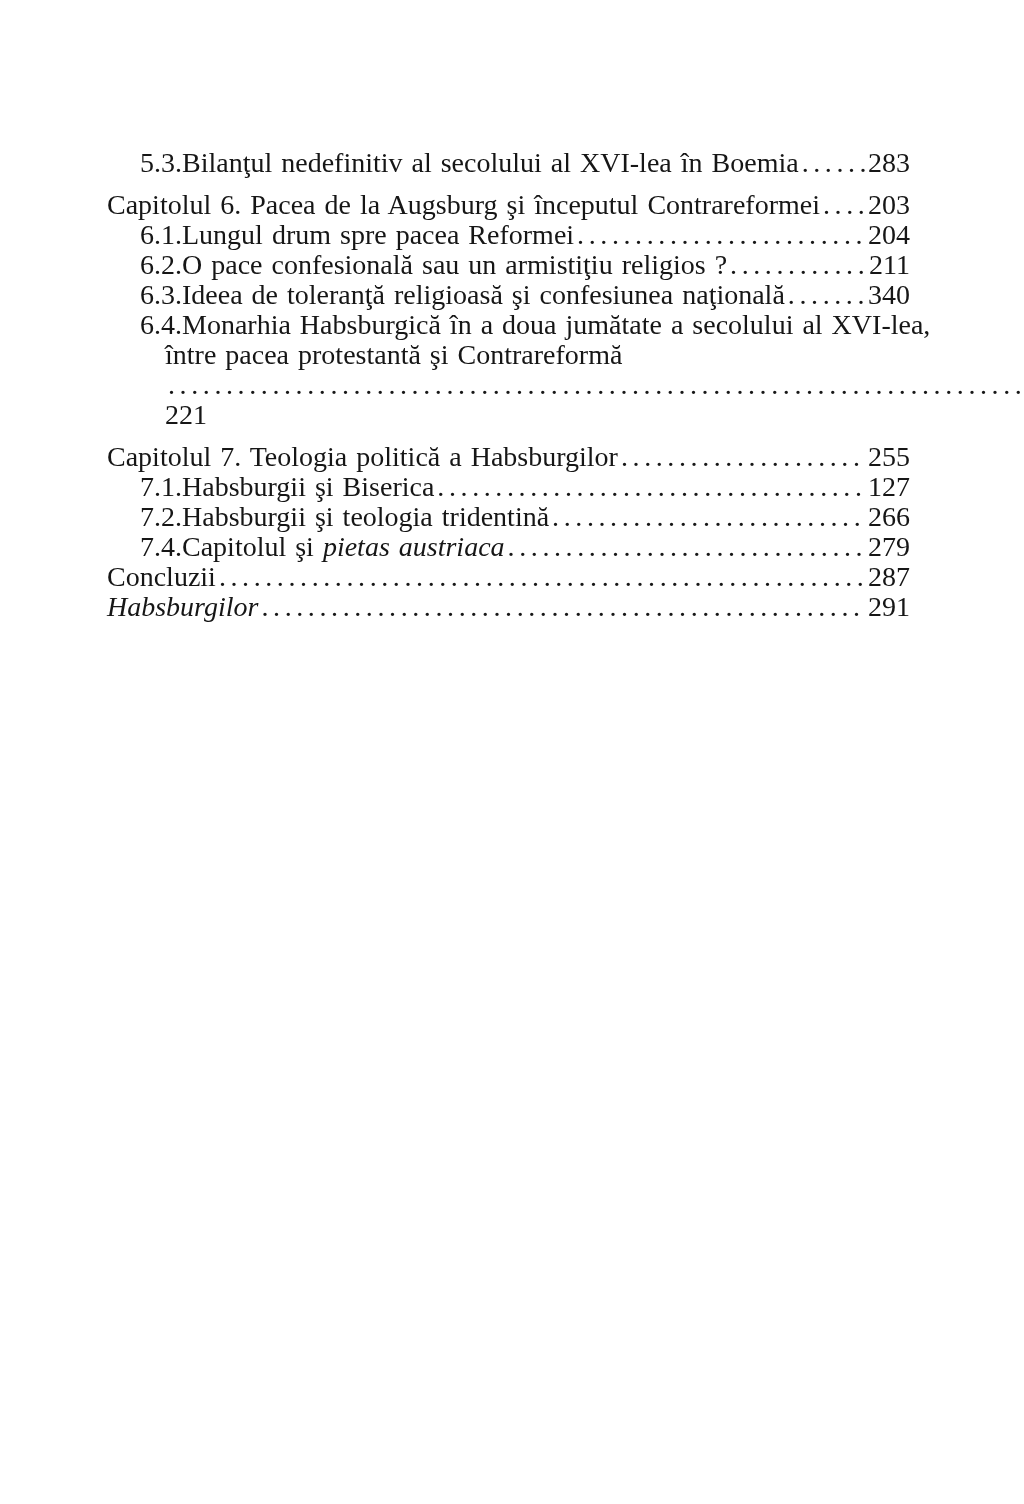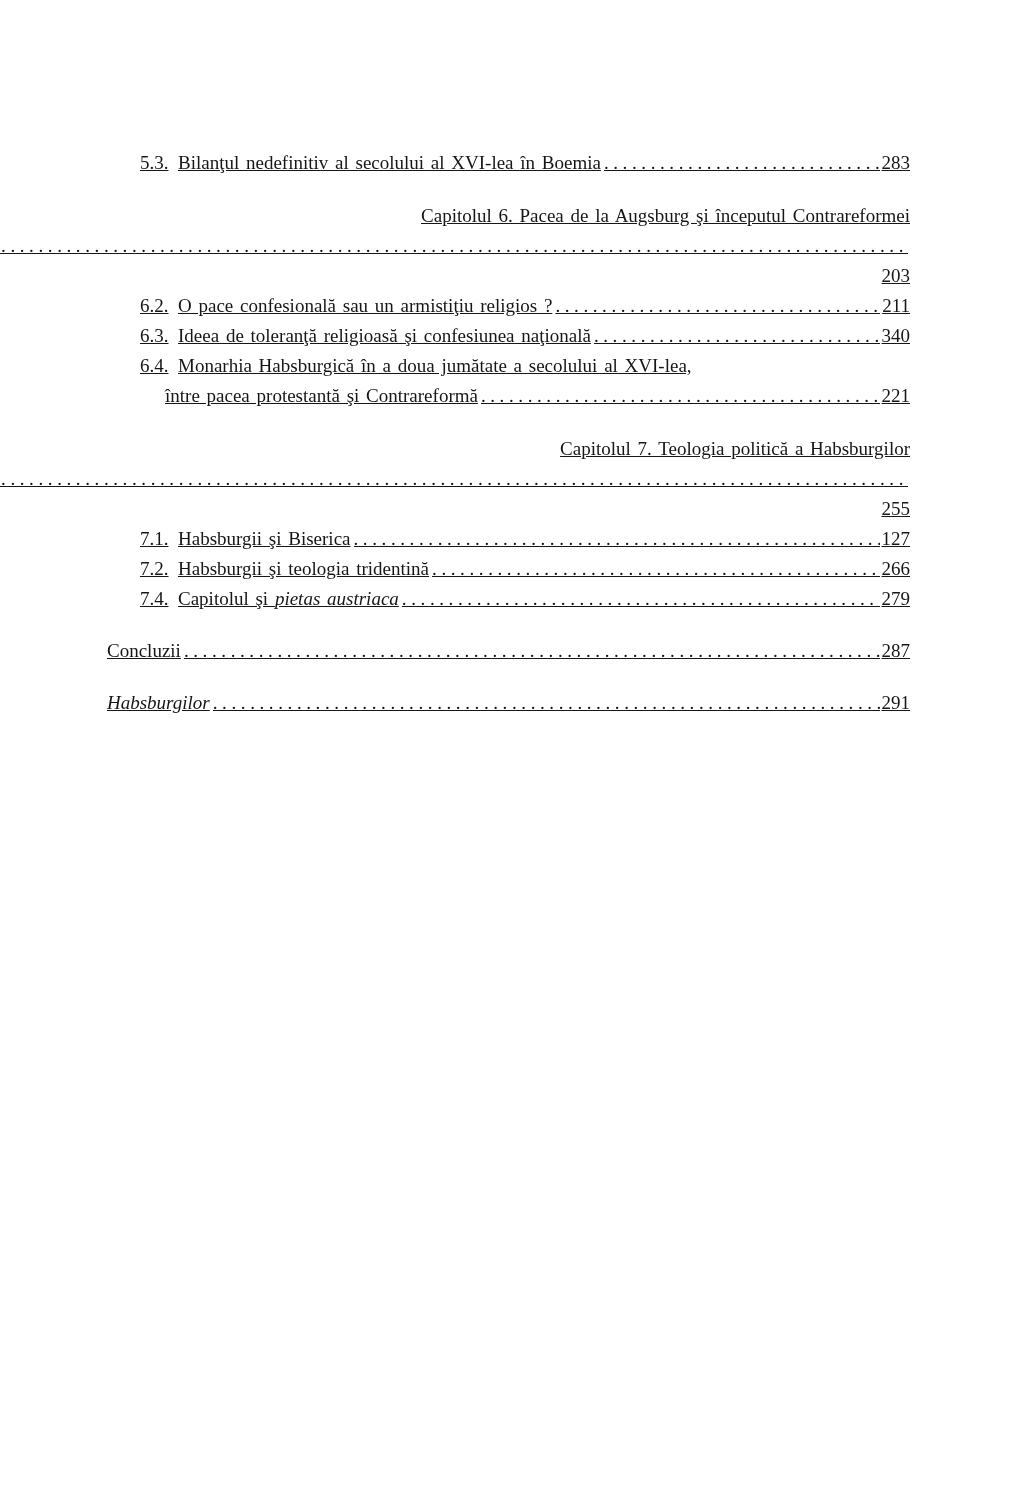--- a/index.html
+++ b/index.html
@@ -13,31 +13,30 @@
     color: #161616;
   }
   .toc {
     position: absolute;
     left: 107px;
     right: 114px;
     top: 148px;
   }
   .row {
     display: flex;
-    align-items: flex-end;
+    align-items: flex-start;
     white-space: nowrap;
-    font-size: 19px;
+    font-size: 28px;
     line-height: 30px;
     word-spacing: 2px;
-    text-decoration: underline;
   }
   .row.sub  { padding-left: 33px; }
-  .row.cont { padding-left: 58px; }
-  .row.chap { margin-top: 23px; flex-direction: column; }
-  .row.back { margin-top: 22px; }
+  .row.cont { padding-left: 58px; flex-direction: column; }
+  .row.chap { margin-top: 12px; }
+  .row.back { }
   .num { flex: 0 0 38px; }
   .txt { flex: 0 0 auto; }
   .leader {
     flex: 1 1 auto;
     min-width: 0;
     overflow: hidden;
     margin-left: 3px;
     margin-right: 2px;
   }
   .leader::after {
@@ -58,20 +57,26 @@
     <span class="leader"></span>
     <span class="pg">283</span>
   </div>
 
   <div class="row chap">
     <span class="txt">Capitolul 6. Pacea de la Augsburg şi începutul Contrareformei</span>
     <span class="leader"></span>
     <span class="pg">203</span>
   </div>
 
+  <div class="row sub">
+    <span class="num">6.1.</span>
+    <span class="txt">Lungul drum spre pacea Reformei</span>
+    <span class="leader"></span>
+    <span class="pg">204</span>
+  </div>
 
   <div class="row sub">
     <span class="num">6.2.</span>
     <span class="txt">O pace confesională sau un armistiţiu religios ?</span>
     <span class="leader"></span>
     <span class="pg">211</span>
   </div>
 
   <div class="row sub">
     <span class="num">6.3.</span>

